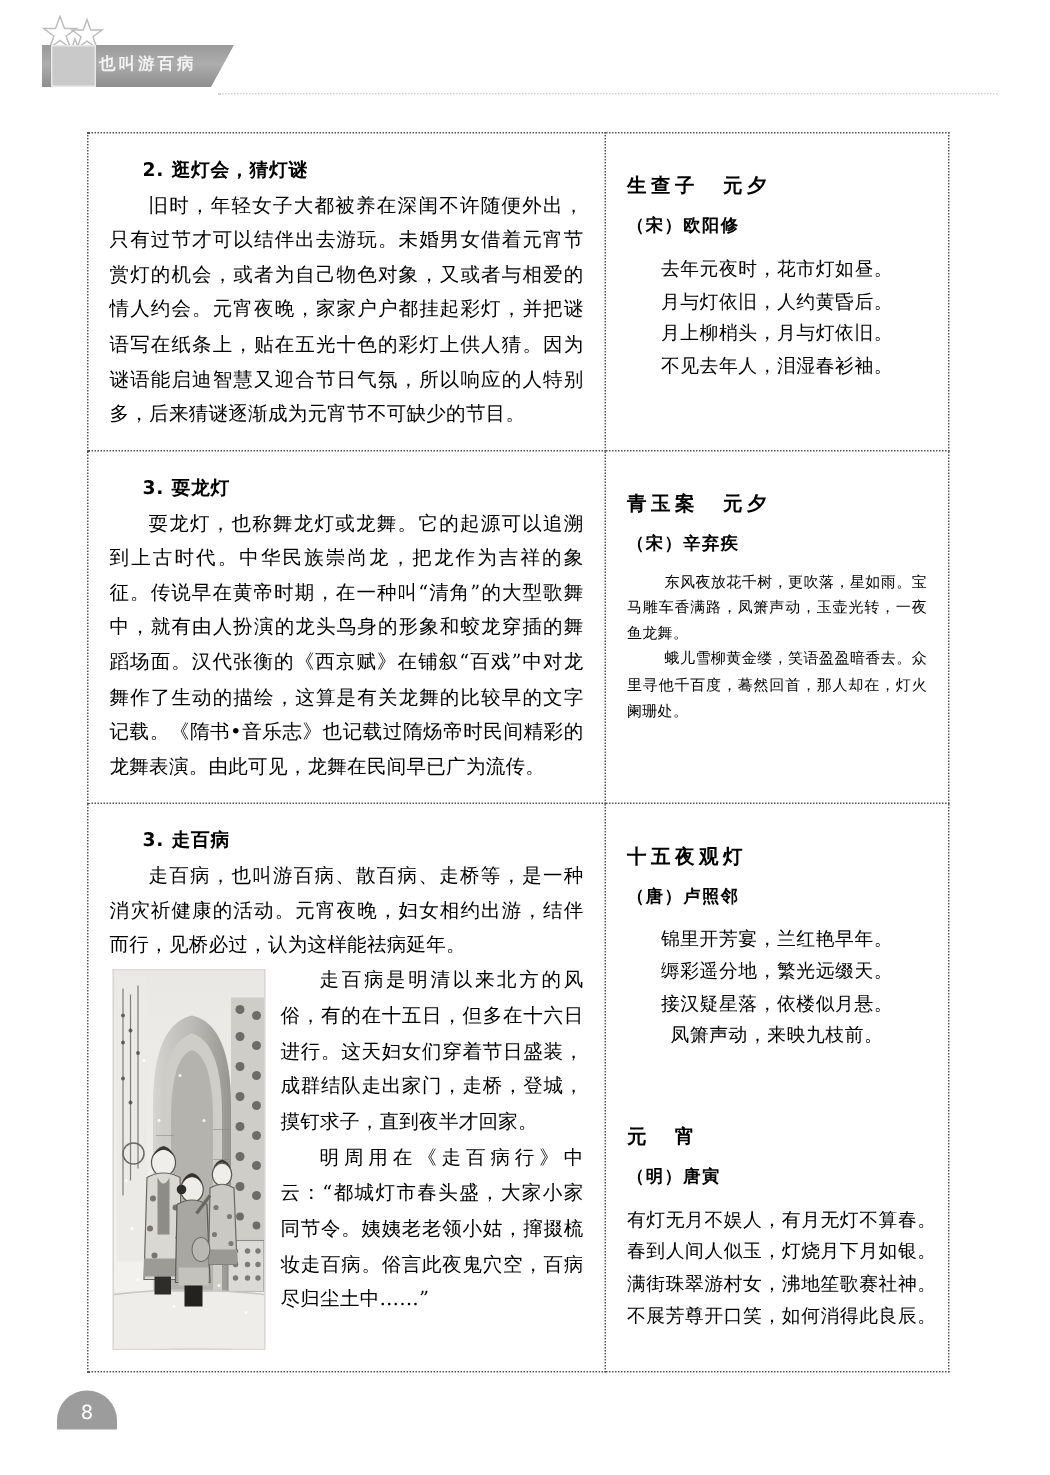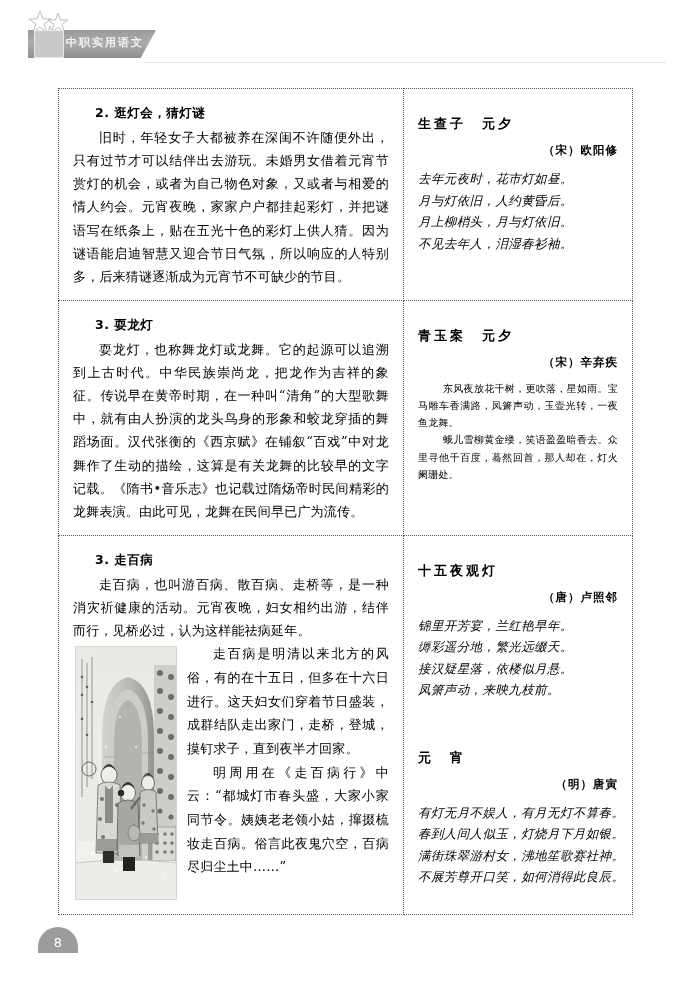--- a/index.html
+++ b/index.html
@@ -137,32 +137,32 @@
   .poem-title {
     font-family: "DejaVu Sans", "Liberation Sans", sans-serif;
     font-size: 13px;
     font-weight: bold;
     text-align: left;
     letter-spacing: 3px;
     margin: 14px 0 0 0;
   }
   .poem-author {
     font-size: 11.5px;
-    text-align: right;
+    text-align: left;
     margin: 10px 0 10px 0;
     letter-spacing: 1px;
     font-weight: bold;
   }
   .poem-line {
     font-size: 12.5px;
     line-height: 1.72;
+    text-align: center;
     margin: 0;
     letter-spacing: 0.4px;
     white-space: nowrap;
-    font-style: italic;
   }
   .poem-para {
     font-size: 10px;
     line-height: 1.72;
     text-align: justify;
     text-indent: 25px;
     margin: 0;
     letter-spacing: 0.2px;
   }
 
@@ -190,21 +190,21 @@
     <svg width="56" height="34" viewBox="0 0 56 34">
       <g fill="#ffffff" stroke="#bdbdbd" stroke-width="1">
         <polygon points="14,1 17,9 25,9 18,14 21,22 14,17 7,22 10,14 3,9 11,9"></polygon>
         <polygon points="32,3 34.5,10 42,10 36,14.5 38.5,22 32,17.5 25.5,22 28,14.5 22,10 29.5,10"></polygon>
         <polygon points="24,16 26,21.5 32,21.5 27.2,25 29,30.5 24,27 19,30.5 20.8,25 16,21.5 22,21.5"></polygon>
       </g>
     </svg>
   </div>
   <div class="hdr-banner"></div>
   <div class="hdr-square"></div>
-  <div class="hdr-title">中职实用语文</div>
+  <div class="hdr-title">也叫游百病</div>
   <div class="hdr-rule"></div>
 </div>
 
 <table class="content-table">
 
   <tbody>
       <tr>
     <td class="col-left">
       <div class="left-cell">
         <div class="sec-head">2. 逛灯会，猜灯谜</div>

